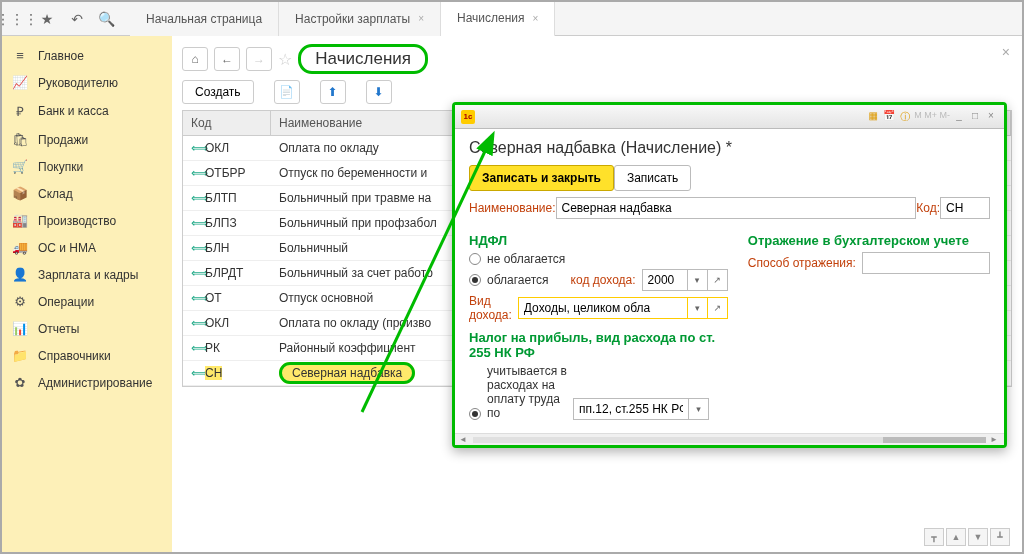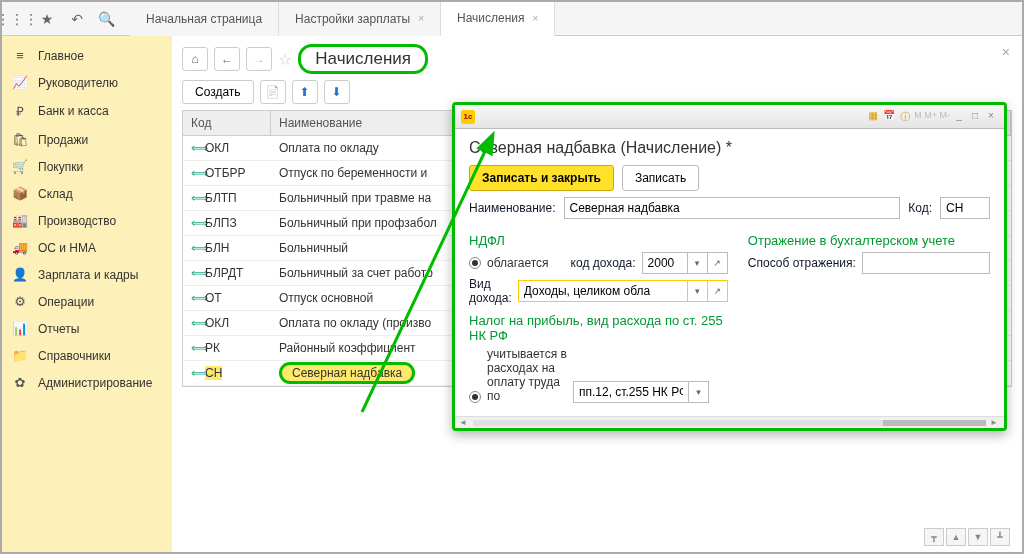--- a/index.html
+++ b/index.html
@@ -13,21 +13,21 @@
 .layout{display:flex;height:calc(100% - 34px)}
 .sidebar{width:170px;background:#fdf0b8;padding:6px 0}
 .side-item{display:flex;align-items:center;padding:6px 10px;color:#333;cursor:pointer;gap:10px}
 .side-icon{width:16px;text-align:center;font-size:13px;color:#555}
 .main{flex:1;padding:8px 10px;position:relative;background:#fff}
 .page-head{display:flex;align-items:center;gap:6px;margin-bottom:6px}
 .nav-btn{width:26px;height:24px;border:1px solid #ccc;background:#fff;border-radius:3px;display:flex;align-items:center;justify-content:center;cursor:pointer;color:#666;font-size:12px}
 .star{color:#ccc;font-size:16px}
 .page-title{border:3px solid #0b0;border-radius:14px;padding:2px 14px;font-size:17px;color:#333}
 .close-x{position:absolute;right:12px;top:8px;color:#aaa;font-size:14px;cursor:pointer}
-.toolbar{display:flex;gap:6px;margin-bottom:6px}
+.toolbar{display:flex;gap:20px;margin-bottom:6px}
 .tbutton{border:1px solid #ccc;background:#fff;border-radius:3px;padding:4px 12px;cursor:pointer}
 .ibutton{width:26px;height:24px;border:1px solid #ccc;background:#fff;border-radius:3px;display:flex;align-items:center;justify-content:center;cursor:pointer}
 .grid{border:1px solid #ccc}
 .ghead{display:flex;background:#eee;border-bottom:1px solid #ccc}
 .ghead div{padding:5px 8px;color:#555;border-right:1px solid #ccc}
 .gcol1{width:88px}
 .gcol2{flex:1}
 .grow{display:flex;border-bottom:1px solid #eee;align-items:center}
 .grow .gcol1{padding:5px 8px;color:#333}
 .grow .gcol2{padding:5px 8px;color:#333}
@@ -36,27 +36,27 @@
 .grow.selected .gcol2 span.name{border:3px solid #0b0;border-radius:14px;padding:1px 10px;background:#ffe96b}
 .grow.selected .gcol1 .code{background:#ffe96b}
 
 .dialog{position:absolute;left:450px;top:100px;width:555px;border:3px solid #0b0;border-radius:4px;background:#fff;box-shadow:0 4px 12px rgba(0,0,0,.3)}
 .dlg-title{height:24px;background:linear-gradient(#f8f8f8,#e4e4e4);border-bottom:1px solid #bbb;display:flex;align-items:center;padding:0 6px;gap:6px;font-size:11px;color:#444}
 .dlg-1c{width:14px;height:14px;background:#fc0;border-radius:2px;display:flex;align-items:center;justify-content:center;font-size:8px;color:#a00;font-weight:bold}
 .dlg-tools{margin-left:auto;display:flex;gap:2px;align-items:center}
 .dlg-tools span{width:14px;height:14px;font-size:10px;color:#888;text-align:center;cursor:pointer}
 .dlg-body{padding:10px 14px}
 .dlg-head{font-size:16px;color:#333;margin-bottom:8px}
-.dlg-row{display:flex;align-items:center;gap:8px;margin-bottom:6px}
+.dlg-row{display:flex;align-items:center;margin-bottom:6px}
 .btn-yellow{background:#ffe12a;border:1px solid #caa800;padding:5px 12px;border-radius:3px;cursor:pointer;font-weight:bold}
 .btn-plain{background:#fff;border:1px solid #bbb;padding:5px 12px;border-radius:3px;cursor:pointer}
-.fld-label{color:#0f172a}
+.fld-label{color:#c2410c}
 .fld-input{border:1px solid #bbb;padding:3px 5px;flex:1;background:#fff}
 .fld-short{width:50px;border:1px solid #bbb;padding:3px 5px}
-.sect{color:#009933;font-size:13px;margin:8px 0 4px;font-weight:normal}
+.sect{color:#009933;font-size:13px;margin:8px 0 4px;font-weight:bold}
 .radio-row{display:flex;align-items:center;gap:6px;margin:3px 0;color:#333}
 .radio{width:12px;height:12px;border:1px solid #888;border-radius:50%;display:inline-flex;align-items:center;justify-content:center}
 .radio.on::after{content:"";width:6px;height:6px;background:#333;border-radius:50%}
 .combo{display:flex;border:1px solid #fc0}
 .combo input{border:none;padding:3px 5px;width:168px}
 .combo button{width:20px;border:none;border-left:1px solid #fc0;background:#fff;cursor:pointer;font-size:9px;color:#666}
 .combo2{display:flex;border:1px solid #bbb}
 .combo2 input{border:none;padding:3px 5px;width:114px}
 .combo2 button{width:20px;border:none;border-left:1px solid #bbb;background:#fff;cursor:pointer;font-size:9px;color:#666}
 .two-col{display:flex;gap:20px}
@@ -233,20 +233,24 @@
     <div class="dlg-row">
       <span class="fld-label">Наименование:</span>
       <input class="fld-input" value="Северная надбавка" style="">
       <span class="fld-label">Код:</span>
       <input class="fld-short" value="СН" style="">
     </div>
     <div class="two-col">
       <div>
         <div class="sect">НДФЛ</div>
         <div class="radio-row">
+          <span class="radio"></span>
+          <span>не облагается</span>
+        </div>
+        <div class="radio-row">
           <span class="radio on"></span>
           <span>облагается</span>
           <span class="fld-label" style="margin-left:16px">код дохода:</span>
           <div class="combo2">
             <input style="width: 44px;" value="2000">
             <button>▾</button>
             <button>↗</button>
           </div>
         </div>
         <div class="radio-row">

